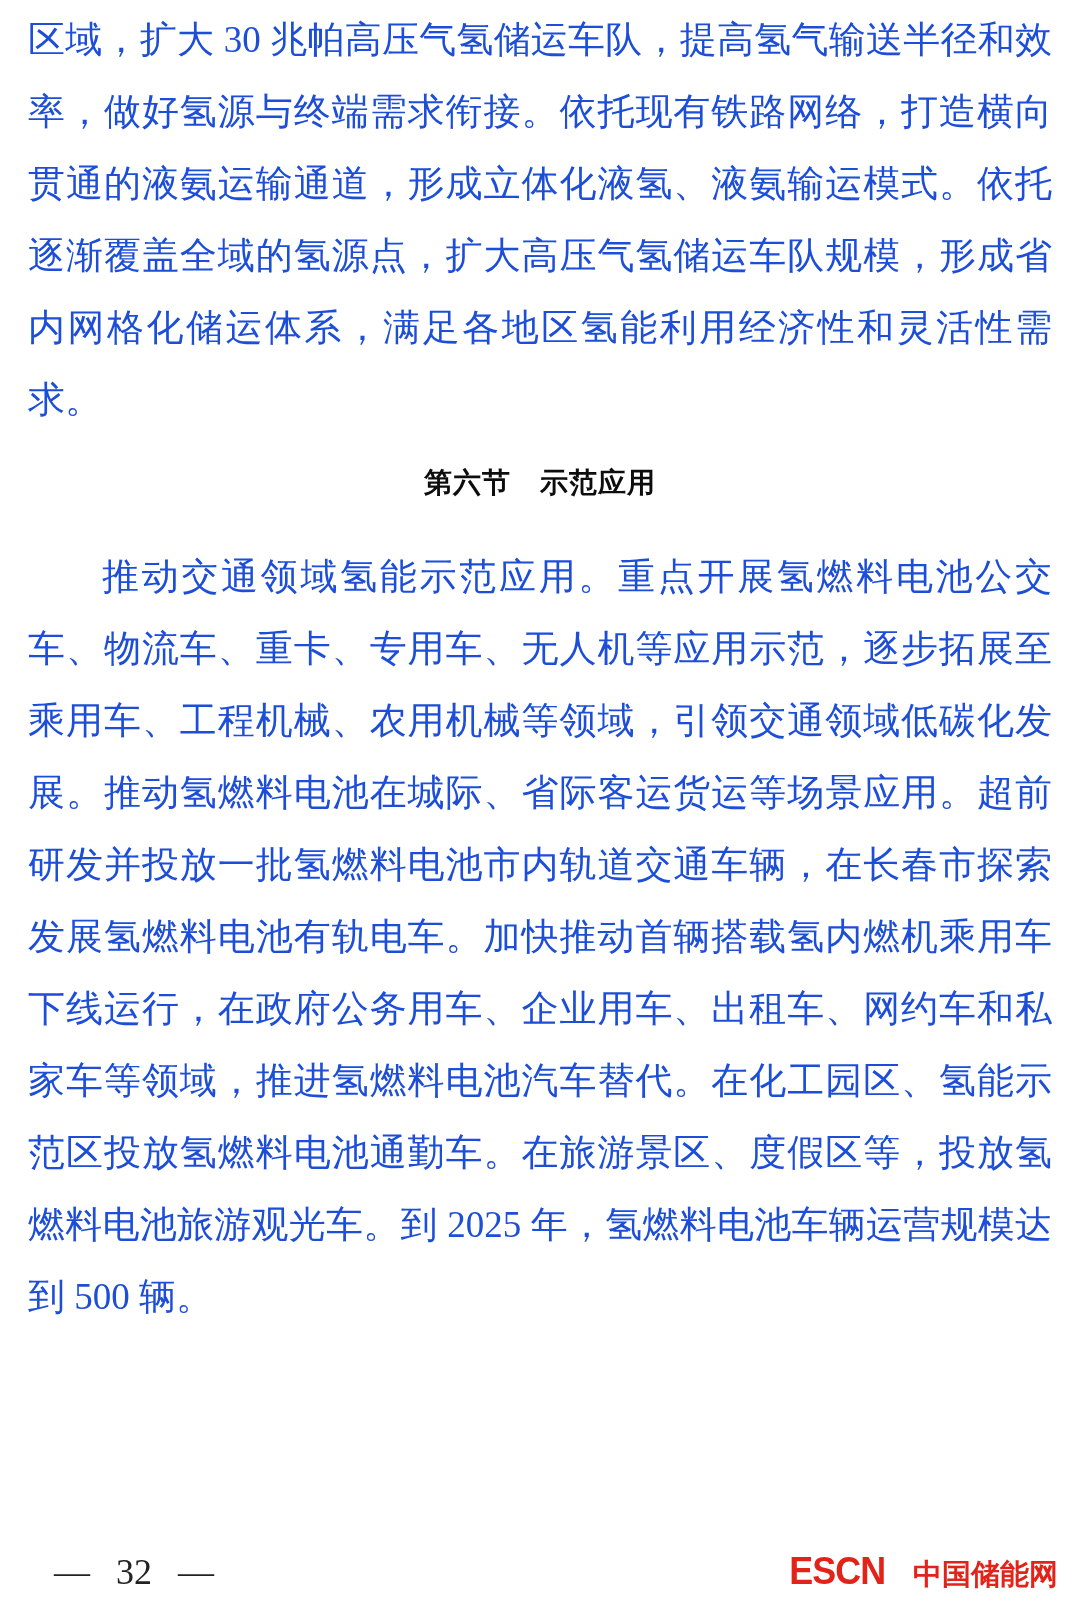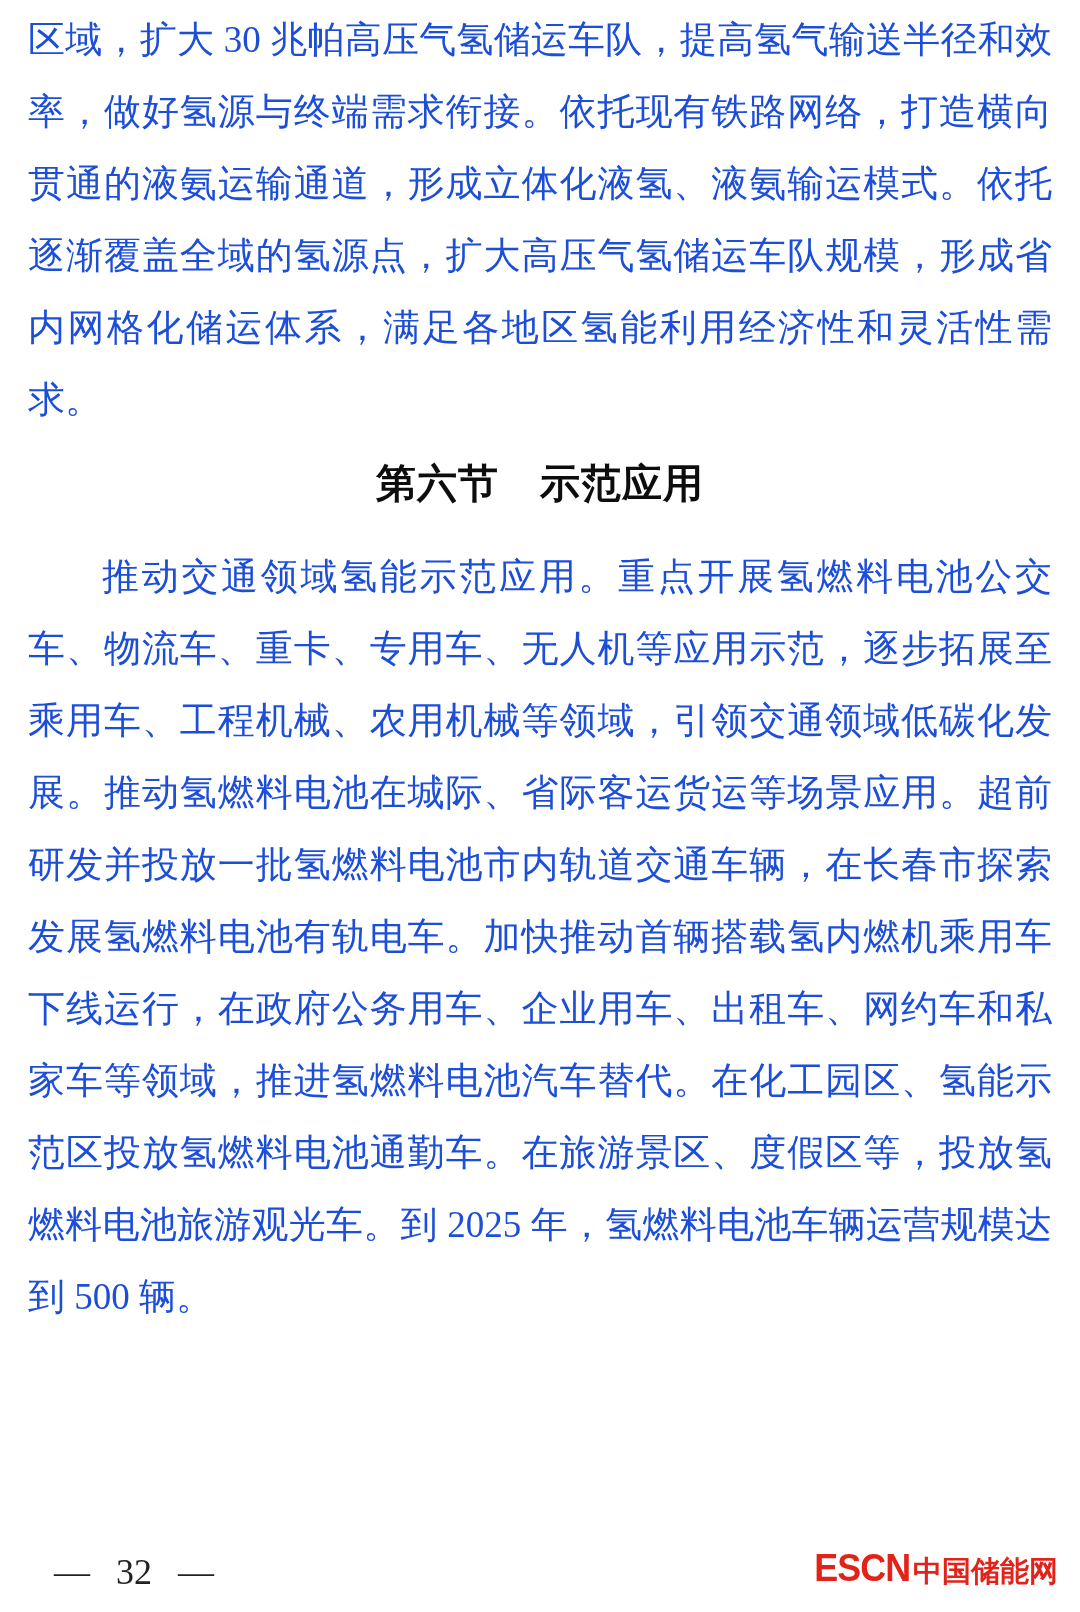--- a/index.html
+++ b/index.html
@@ -28,21 +28,21 @@
     line-height: 72px;
     text-align: justify;
     text-justify: inter-character;
     word-break: break-all;
     color: #1d4ed8;
   }
   p.indent { text-indent: 2em; }
   .lead { font-weight: normal; }
   h2.section-heading {
     margin: 9px 0 20px 0;
-    font-size: 40px;
+    font-size: 28px;
     line-height: 76px;
     font-weight: bold;
     text-align: center;
     letter-spacing: 1px;
     color: #0d0d0d;
     font-family: "Liberation Sans", "DejaVu Sans", sans-serif;
   }
   .footer {
     position: absolute;
     left: 28px;
@@ -59,39 +59,40 @@
     gap: 26px;
     font-size: 36px;
     color: #222222;
     padding-left: 26px;
     line-height: 44px;
   }
   .page-number .dash { letter-spacing: 0; }
   .logo {
     display: flex;
     align-items: baseline;
-    gap: 3px;
+    gap: 20px;
     color: #e2231a;
     white-space: nowrap;
     line-height: 40px;
     text-align: right;
   }
   .logo .logo-latin {
     font-family: "Liberation Sans", "DejaVu Sans", sans-serif;
     font-weight: 900;
     font-size: 39px;
     letter-spacing: -1px;
     transform: scaleX(0.92);
     transform-origin: right bottom;
   }
   .logo .logo-cjk {
-    font-family: Liberation Mono, monospace;
+    font-family: Liberation Sans, sans-serif;
     font-weight: 900;
     font-size: 29px;
     letter-spacing: 0;
+    margin-left: 8px;
   }
 </style>
 </head>
 <body>
 
 <div class="page">
 
   <div class="content">
 
     <p class="body-para">区域，扩大 30 兆帕高压气氢储运车队，提高氢气输送半径和效率，做好氢源与终端需求衔接。依托现有铁路网络，打造横向贯通的液氨运输通道，形成立体化液氢、液氨输运模式。依托逐渐覆盖全域的氢源点，扩大高压气氢储运车队规模，形成省内网格化储运体系，满足各地区氢能利用经济性和灵活性需求。</p>

